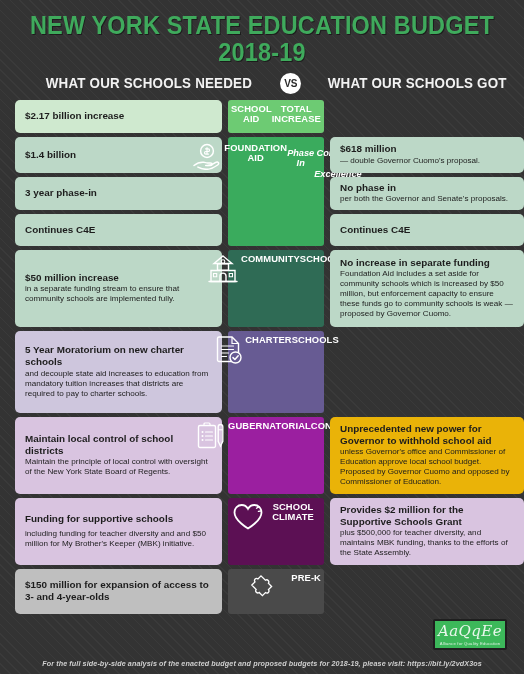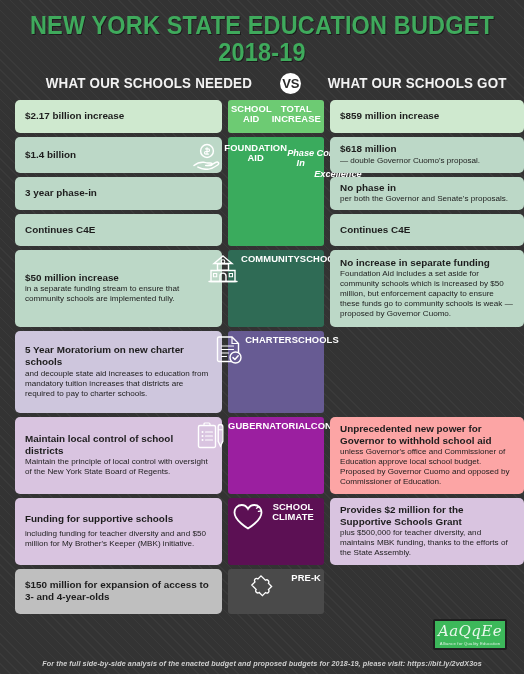--- a/index.html
+++ b/index.html
@@ -27,21 +27,21 @@
     margin-top:7px; display:flex; align-items:center; justify-content:center;
     gap:20px;
     padding-left:28px;
   }
   .sub-txt{
     font-size:14.4px; font-weight:bold; color:#f2f2f2;
     transform:scaleX(.93); letter-spacing:.2px;
   }
   .vs{
     width:21px;height:21px;border-radius:50%;background:#fff;color:#2a2a2a;
-    font-size:13px;font-weight:bold;display:flex;align-items:center;
+    font-size:10px;font-weight:bold;display:flex;align-items:center;
     justify-content:center; flex:0 0 auto; letter-spacing:-.3px;
   }
 
   
   .grid{ padding:0 15px; }
   .row{ display:flex; align-items:stretch; margin-bottom:4px; }
 
   .cell{
     border-radius:5px; padding:6px 9px 6px 10px;
     display:flex; flex-direction:column; justify-content:center;
@@ -101,23 +101,20 @@
 
   <div class="row">
     <div class="cell left" style="background:#cfe9cf;height:33px">
       <div class="c-head">$2.17 billion increase</div>
     </div>
     <div class="center-col" style="flex:0 0 96px;margin:0 6px">
       <div class="cat" style="background:#6dcb73;height:33px;border-radius:3px">
         <div class="cat-label">SCHOOL AID</div>
         <div class="cat-label">TOTAL INCREASE</div>
       </div>
-    </div>
-    <div class="cell right" style="background:#cfe9cf;height:33px">
-      <div class="c-head">$859 million increase</div>
     </div>
   </div>
 
   <div class="row" style="margin-bottom:4px">
     <div style="width:207px;flex:0 0 207px;display:flex;flex-direction:column;gap:4px">
       <div class="cell" style="background:#bcd8c7;height:36px">
         <div class="c-head">$1.4 billion</div>
       </div>
       <div class="cell" style="background:#bcd8c7;height:33px">
         <div class="c-head">3 year phase-in</div>
@@ -224,21 +221,21 @@
             <circle cx="8.5" cy="19" r="1" fill="#fff" stroke="none"></circle>
             <path d="M11.5 11h7M11.5 15h7M11.5 19h7" stroke-width="1.2" stroke-linecap="round"></path>
             <path d="M26.5 3.5c1.4 0 2.3 1 2.3 2.3v14.6l-2.3 4.8-2.3-4.8V5.8c0-1.3.9-2.3 2.3-2.3z"></path>
             <path d="M24.2 8.8h4.6" stroke-width="1.1"></path>
           </svg>
         </span>
         <div class="cat-label">GUBERNATORIAL</div>
         <div class="cat-label">CONTROL</div>
       </div>
     </div>
-    <div class="cell right" style="background:#fca5a5;height:77px">
+    <div class="cell right" style="background:#eab308;height:77px">
       <div class="c-head">Unprecedented new power for Governor to withhold school aid</div>
       <div class="c-sub">unless Governor's office and Commissioner of Education approve local school budget. Proposed by Governor Cuomo and opposed by Commissioner of Education.</div>
     </div>
   </div>
 
   <div class="row">
     <div class="cell left" style="background:#d9c4e0;height:67px">
       <div class="c-head">Funding for supportive schools</div>
       <div class="c-sub" style="margin-top:4px">including funding for teacher diversity and and $50 million for My Brother's Keeper (MBK) initiative.</div>
     </div>

